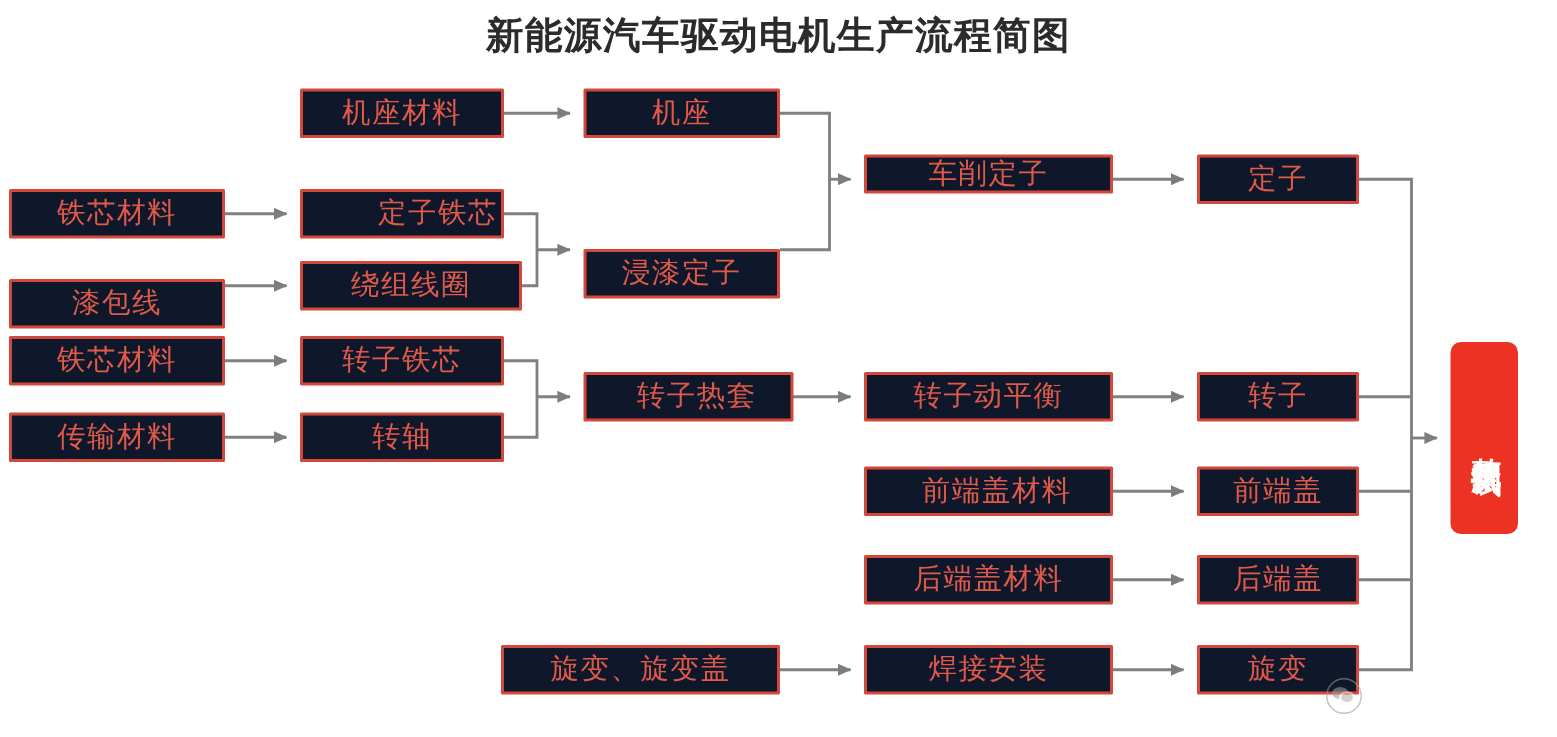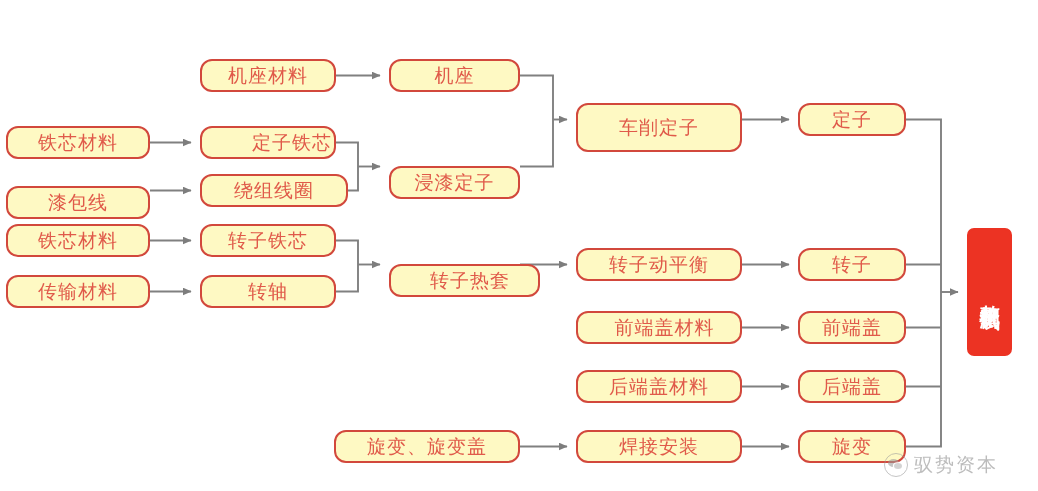--- a/index.html
+++ b/index.html
@@ -28,22 +28,22 @@
     font-weight: bold;
     color: #2b2b2b;
     letter-spacing: 1px;
     line-height: 32px;
     white-space: nowrap;
   }
   .node {
     position: absolute;
     box-sizing: border-box;
     border: 2.5px solid #d2483c;
-    border-radius: 12px;
-    background: #fef9c3;
+    border-radius: 1px;
+    background: #0f172a;
     color: #e05a4a;
     font-size: 19px;
     line-height: 1;
     display: flex;
     align-items: center;
     justify-content: center;
     white-space: nowrap;
     letter-spacing: 1px;
   }
   .node.terminal {
@@ -109,20 +109,21 @@
     letter-spacing: 2px;
     white-space: nowrap;
     font-family: "DejaVu Sans", sans-serif;
   }
 </style>
 </head>
 <body>
 
 <div id="canvas">
 
+  <div id="diagram-title">新能源汽车驱动电机生产流程简图</div>
 
   <svg id="edge-layer" viewBox="0 0 1038 491" width="1038" height="491" aria-hidden="true">
     <defs>
       <marker id="arrowhead" markerWidth="9" markerHeight="8" refX="8.4" refY="4" orient="auto" markerUnits="userSpaceOnUse">
         <path d="M0,0 L9,4 L0,8 Z" fill="#7d7d7d"></path>
       </marker>
     </defs>
     <g fill="none" stroke="#808080" stroke-width="1.9">
 
       <g>
@@ -189,37 +190,36 @@
   </svg>
 
   <div id="nodes-layer">
       <div class="node" style="left: 200px; top: 59px; width: 136px; height: 33px;">机座材料</div>
       <div class="node" style="left: 389px; top: 59px; width: 131px; height: 33px;">机座</div>
       <div class="node" style="left: 6px; top: 126px; width: 144px; height: 33px;">铁芯材料</div>
       <div class="node" style="left: 200px; top: 126px; width: 136px; height: 33px; padding-left: 48px;">定子铁芯</div>
       <div class="node" style="left: 6px; top: 186px; width: 144px; height: 33px;">漆包线</div>
       <div class="node" style="left: 200px; top: 174px; width: 148px; height: 33px;">绕组线圈</div>
       <div class="node" style="left: 389px; top: 150px; width: 131px; height: 33px; margin-top: 16px;">浸漆定子</div>
-      <div class="node" style="left: 576px; top: 103px; width: 166px; height: 49px;">车削定子</div>
+      <div class="node" style="left: 576px; top: 103px; width: 166px; height: 26px;">车削定子</div>
       <div class="node" style="left: 798px; top: 103px; width: 108px; height: 33px;">定子</div>
       <div class="node" style="left: 6px; top: 224px; width: 144px; height: 33px;">铁芯材料</div>
       <div class="node" style="left: 200px; top: 224px; width: 136px; height: 33px;">转子铁芯</div>
       <div class="node" style="left: 6px; top: 275px; width: 144px; height: 33px;">传输材料</div>
       <div class="node" style="left: 200px; top: 275px; width: 136px; height: 33px;">转轴</div>
-      <div class="node" style="left: 389px; top: 264px; width: 151px; height: 33px; padding-left: 11px;">转子热套</div>
+      <div class="node" style="left: 389px; top: 248px; width: 140px; height: 33px; padding-left: 11px;">转子热套</div>
       <div class="node" style="left: 576px; top: 248px; width: 166px; height: 33px;">转子动平衡</div>
       <div class="node" style="left: 798px; top: 248px; width: 108px; height: 33px;">转子</div>
       <div class="node" style="left: 576px; top: 311px; width: 166px; height: 33px; padding-left: 11px;">前端盖材料</div>
       <div class="node" style="left: 798px; top: 311px; width: 108px; height: 33px;">前端盖</div>
       <div class="node" style="left: 576px; top: 370px; width: 166px; height: 33px;">后端盖材料</div>
       <div class="node" style="left: 798px; top: 370px; width: 108px; height: 33px;">后端盖</div>
       <div class="node" style="left: 334px; top: 430px; width: 186px; height: 33px;">旋变、旋变盖</div>
       <div class="node" style="left: 576px; top: 430px; width: 166px; height: 33px;">焊接安装</div>
       <div class="node" style="left: 798px; top: 430px; width: 108px; height: 33px;">旋变</div>
       <div class="node terminal" style="left: 967px; top: 228px; width: 45px; height: 128px;">整机测试</div>
     </div>
 
   <div id="watermark" style="left: 884px; top: 452px;">
     <span class="wm-badge"></span>
-    <span class="wm-text">驭势资本</span>
   </div>
 
 </div>
 
 </body></html>

